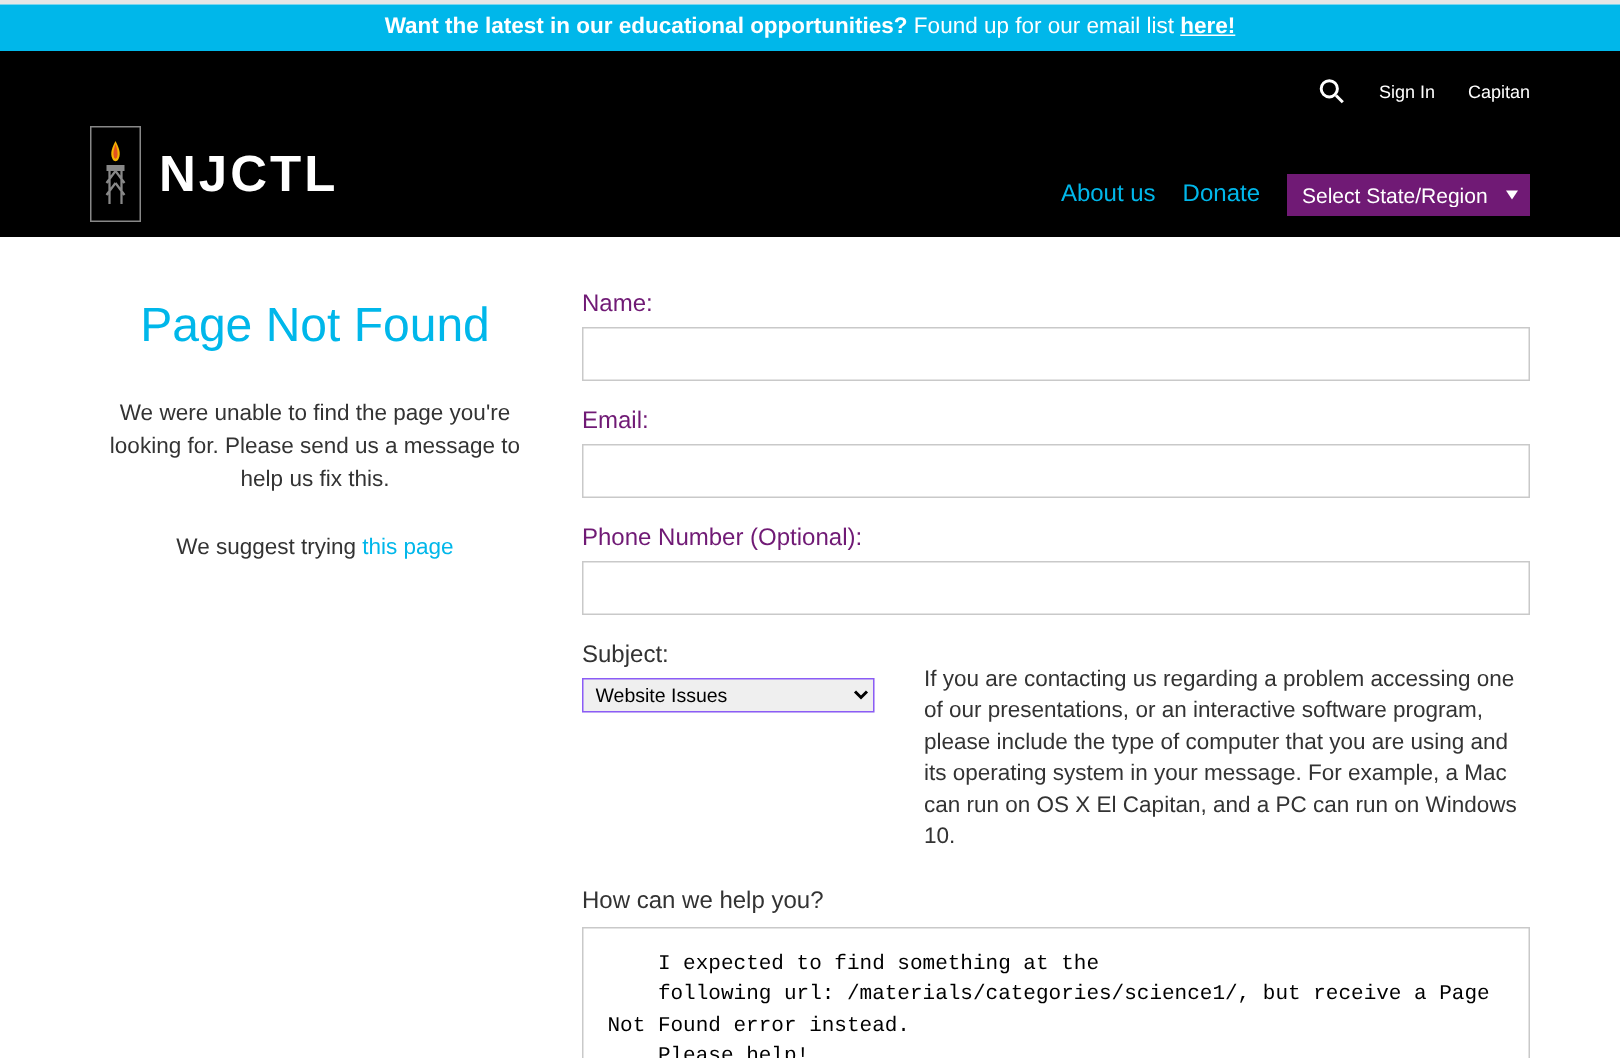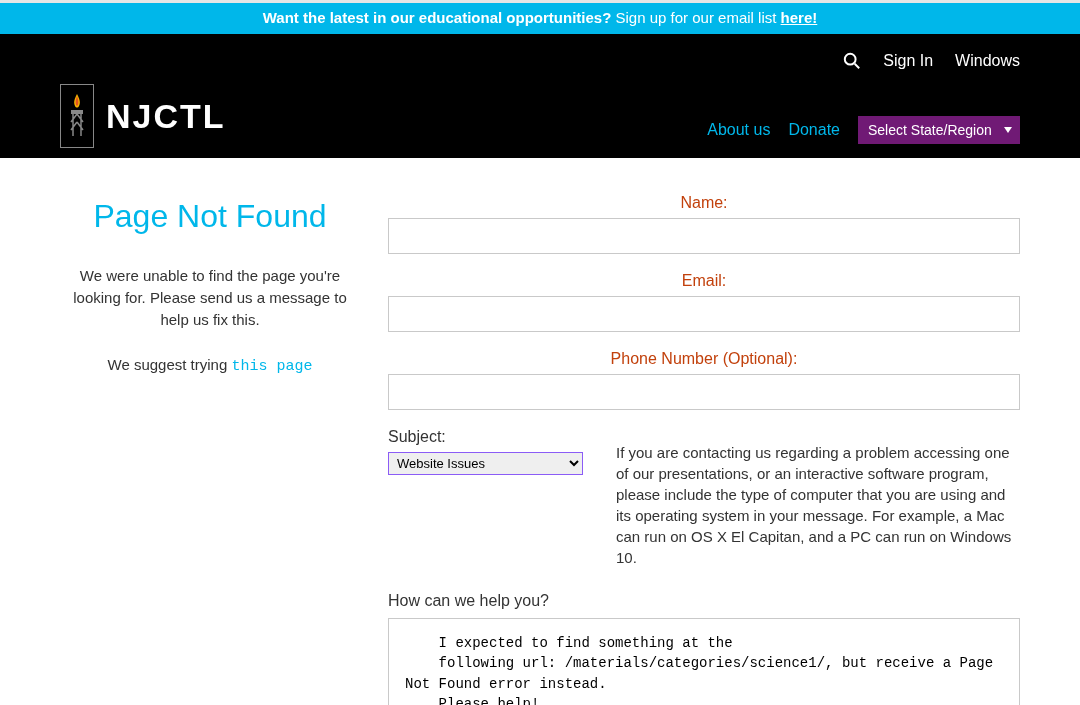--- a/index.html
+++ b/index.html
@@ -11,57 +11,57 @@
   .announcement .bold { font-weight: 700; }
   .announcement .underline { text-decoration: underline; font-weight: 700; }
   .announcement a { color: #fff; }
   
   .header { background: #000; padding: 18px 60px 12px; position: relative; height: 124px; }
   
   .logo-wrap { position: absolute; left: 60px; top: 50px; display: flex; align-items: center; gap: 12px; }
   .logo-box { width: 34px; height: 64px; border: 1px solid #888; display: flex; align-items: center; justify-content: center; }
   .logo-text { color: #fff; font-size: 34px; font-weight: 800; letter-spacing: 2px; }
   
-  .top-right { position: absolute; right: 60px; top: 18px; display: flex; align-items: center; gap: 22px; color: #fff; font-size: 16px; }
+  .top-right { position: absolute; right: 60px; top: 18px; display: flex; align-items: center; gap: 22px; color: #fff; font-size: 12px; }
   .top-right a { color: #fff; text-decoration: none; cursor: pointer; }
   .search-icon { cursor: pointer; display: inline-flex; }
   
   .nav-row { position: absolute; right: 60px; bottom: 14px; display: flex; align-items: center; gap: 18px; font-size: 16px; margin-top: 14px; }
   .nav-row a { color: #00b7ea; text-decoration: none; cursor: pointer; }
   .region-select { background: #701a75; color: #fff; border: none; padding: 6px 28px 6px 10px; font-size: 14px; appearance: none; cursor: pointer; position: relative; }
   .region-wrap { position: relative; display: inline-block; }
   .region-wrap::after { content: ""; position: absolute; right: 8px; top: 50%; margin-top: -3px; border-left: 4px solid transparent; border-right: 4px solid transparent; border-top: 6px solid #fff; pointer-events: none; }
   
   .content { display: flex; padding: 36px 60px 0; gap: 28px; }
   
   .left { flex: 0 0 300px; text-align: center; }
   .left h1 { color: #00b7ea; font-size: 32px; font-weight: 400; margin-bottom: 30px; margin-top: 4px; }
   .left p { font-size: 15px; line-height: 1.45; color: #333; margin-bottom: 24px; }
-  .left a { color: #00b7ea; text-decoration: none; font-family: Liberation Mono, monospace; }
+  .left a { color: #00b7ea; text-decoration: none; }
   
   .right { flex: 1; }
   .field { margin-bottom: 18px; }
-  .field label { display: block; font-size: 16px; color: #c2410c; margin-bottom: 6px; text-align: center; }
+  .field label { display: block; font-size: 16px; color: #701a75; margin-bottom: 6px; }
   .field input[type=text], .field input[type=email] { width: 100%; border: 1px solid #c9c9c9; padding: 9px 10px; font-size: 14px; background: #fff; }
   
   .subject-row { display: flex; gap: 33px; margin-bottom: 24px; }
   .subject-col { flex: 0 0 195px; }
   .subject-col select { width: 100%; border: 1px solid #8b5cf6; padding: 2px 4px; font-size: 13px; background: #efefef; }
   .note-col { flex: 1; font-size: 15px; line-height: 1.4; color: #333; padding-top: 14px; }
   
   .help-field label { display: block; font-size: 16px; margin-bottom: 8px; }
   .help-field textarea { width: 100%; border: 1px solid #c9c9c9; padding: 14px 16px; font-family: "Courier New", monospace; font-size: 14px; line-height: 1.45; height: 124px; resize: none; white-space: pre-wrap; }
 </style>
 </head>
 <body>
 
 <div class="topbar"></div>
 
 <div class="announcement">
-  <span class="bold">Want the latest in our educational opportunities?</span><span> Sign up for our email list </span><a href="#" class="underline">here!</a>
+  <span class="bold">Want the latest in our educational opportunities?</span><span> Found up for our email list </span><a href="#" class="underline">here!</a>
 </div>
 
 <div class="header">
   <div class="logo-wrap">
     <div class="logo-box">
       <svg width="20" height="48" viewBox="0 0 20 48">
         <path d="M10 2 C 12 6 14 10 12 14 C 11 16 9 16 8 14 C 6 10 8 6 10 2 Z" fill="#f5b400"></path>
         <path d="M10 4 C 11 7 12 10 11 13 C 10.5 14 9.5 14 9 13 C 8 10 9 7 10 4 Z" fill="#e2531f"></path>
         <path d="M4 18 L16 18 L16 22 L4 22 Z" fill="#888"></path>
         <path d="M6 22 L6 44 M14 22 L14 44 M4 30 L10 22 M16 30 L10 22 M4 38 L10 30 M16 38 L10 30" stroke="#888" stroke-width="1.5" fill="none"></path>
@@ -71,21 +71,21 @@
   </div>
 
   <div class="top-right">
     <span class="search-icon">
       <svg width="18" height="18" viewBox="0 0 20 20" fill="none" stroke="#fff" stroke-width="2.2">
         <circle cx="8" cy="8" r="6"></circle>
         <line x1="13" y1="13" x2="18" y2="18"></line>
       </svg>
     </span>
     <a>Sign In</a>
-    <a>Windows</a>
+    <a>Capitan</a>
   </div>
 
   <div class="nav-row">
     <a>About us</a>
     <a>Donate</a>
     <span class="region-wrap">
       <select class="region-select">
         <option>Select State/Region</option>
       </select>
     </span>

